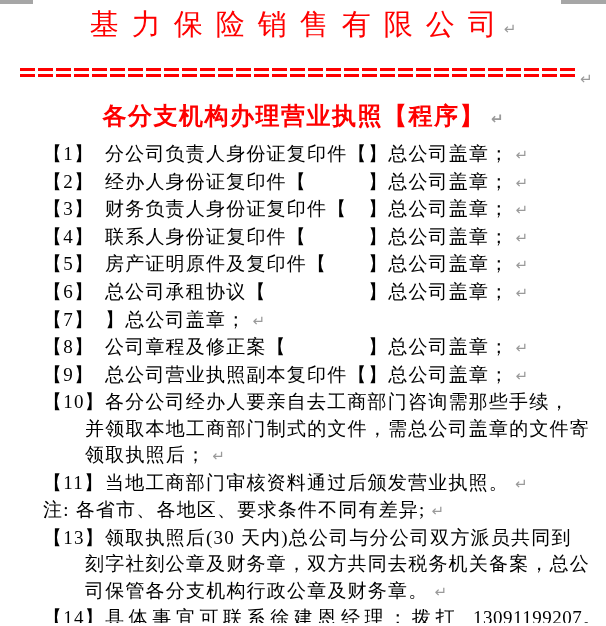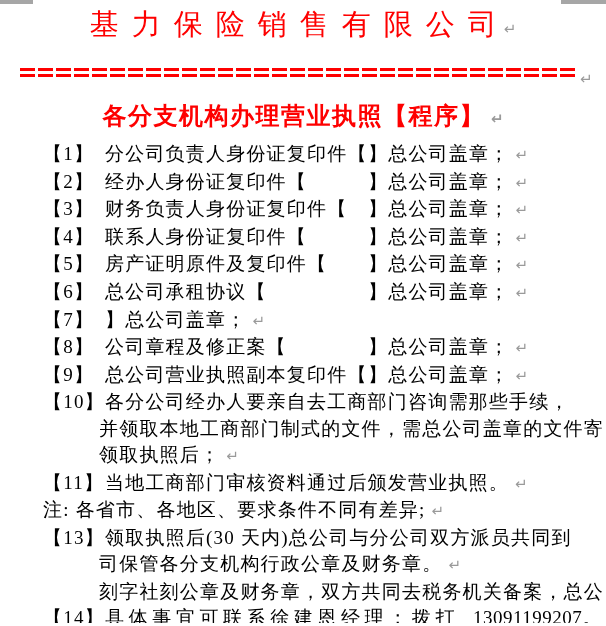--- a/index.html
+++ b/index.html
@@ -69,21 +69,21 @@
   .row .sfx { flex:none; }
 
   
   .pline {
     font-size:19px; line-height:26.5px;
     letter-spacing:1.2px;
     white-space:nowrap;
   }
   .pline.first { display:flex; align-items:baseline; padding-left:43px; }
   .pline.first .num { width:62px; flex:none;font-family:Liberation Serif, serif; }
-  .pline.cont { padding-left:85px;margin-left:14px; }
+  .pline.cont { padding-left:85px; }
   .spread { letter-spacing:4.6px; }
   .phone { letter-spacing:0.5px; margin-left:14px; }
 
   
   .pmark {
     color:#9a9a9a;
     font-size:15px;
     letter-spacing:0;
     margin-left:6px;
     font-family:"DejaVu Sans",sans-serif;
@@ -185,22 +185,22 @@
         <span>注: 各省市、各地区、要求条件不同有差异;</span>
         <span class="pmark">↵</span>
       </div>
     </div>
 
     <div class="para">
       <div class="pline first">
         <span class="num">【13】</span>
         <span>领取执照后(30 天内)总公司与分公司双方派员共同到</span>
       </div>
+      <div class="pline cont">刻字社刻公章及财务章，双方共同去税务机关备案，总公</div>
       <div class="pline cont"><span>司保管各分支机构行政公章及财务章。</span><span class="pmark">↵</span></div>
-      <div class="pline cont">刻字社刻公章及财务章，双方共同去税务机关备案，总公</div>
     </div>
 
     <div class="para">
       <div class="pline first">
         <span class="num">【14】</span>
         <span class="spread">具体事宜可联系徐建恩经理：拨打</span>
         <span class="phone">13091199207。</span>
       </div>
 
     </div>

